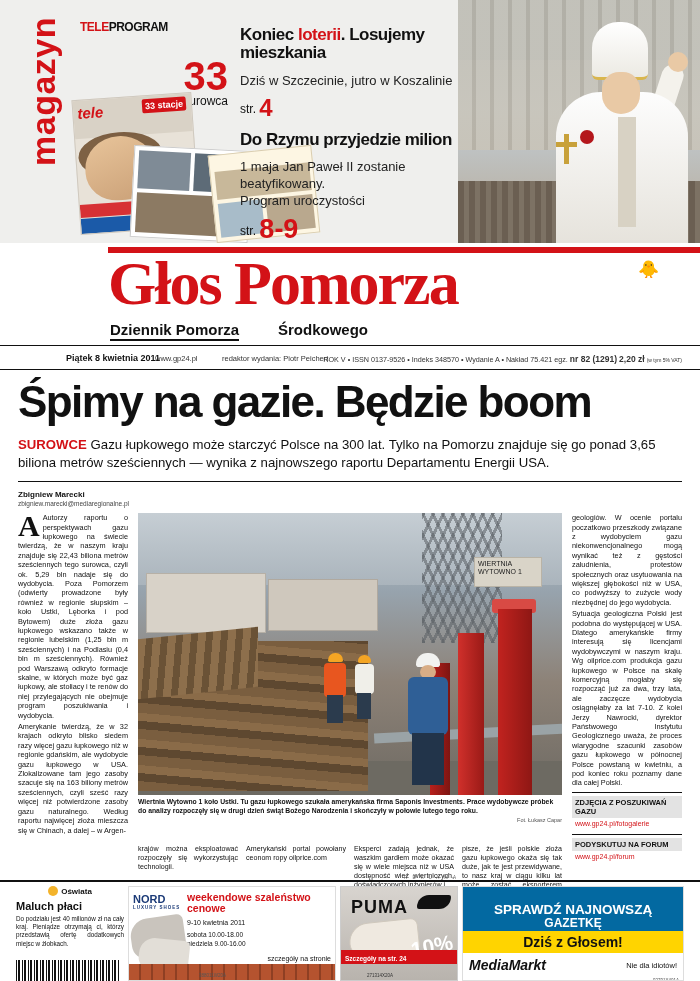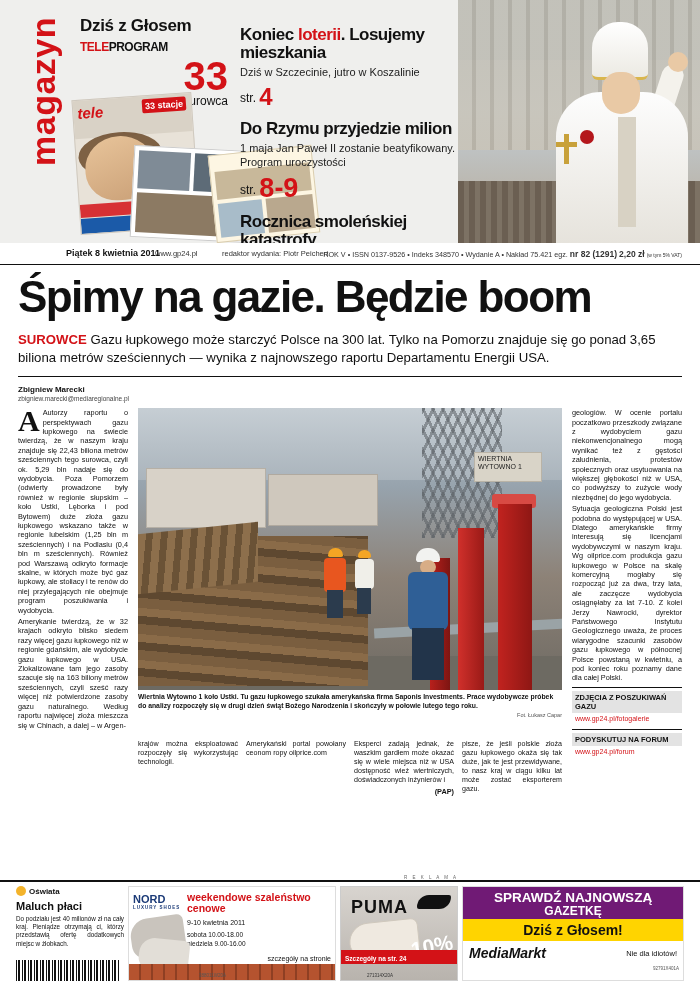--- a/index.html
+++ b/index.html
@@ -111,21 +111,21 @@
   .mag3 .b3 { position:absolute; left:52px; top:48px; width:47px; height:34px; background:#b9a88e;}
 
   .promo-text {
     position: absolute; left: 240px; top: 0;
     width: 218px; height: 243px;
     padding-top: 26px;
   }
   .pt-item { margin-bottom: 9px; position: relative; }
   .pt-title { font-size: 17px; font-weight: bold; letter-spacing: -0.5px; line-height: 1.05; color:#111;}
   .pt-title .red { color: #d31217; }
-  .pt-sub { font-size: 11px; color: #222; line-height: 1.3; margin-top: 3px;}
+  .pt-sub { font-size: 13px; color: #222; line-height: 1.3; margin-top: 11px;}
   .pt-str { font-size: 12px; color: #111; margin-top: 4px; }
   .pt-str b { font-size: 24px; color: #d31217; font-weight: bold; vertical-align: -3px;}
   .pt-str .big { font-size: 27px; }
 
   .promo-photo {
     position: absolute; left: 458px; top: 0;
     width: 242px; height: 243px;
     overflow: hidden;
     background: linear-gradient(180deg,#9fb4c4 0%, #c2cdd6 45%, #b6a894 100%);
   }
@@ -323,21 +323,21 @@
   }
   .rail-box .t { font-size:7.5px; font-weight:bold; color:#111; background:#e3e3e3; padding:2px 3px; }
   .rail-box .u { font-size:7px; color:#d31217; padding:2px 3px 3px 3px;}
 
   
   .bottom {
     position:absolute; left:0; top:880px; width:700px; height:101px;
     border-top:2px solid #111;
   }
   .bot-left { position:absolute; left:16px; top:4px; width:108px;}
-  .bot-left .hd { font-size:8px; font-weight:bold; color:#111; display:flex; align-items:center; gap:3px;}
+  .bot-left .hd { font-size:8px; font-weight:bold; color:#111; display:flex; align-items:center; gap:3px;justify-content:center;}
   .bot-left .sun { width:10px; height:10px; border-radius:50%; background:#f3b32b; display:inline-block;}
   .bot-left .tt { font-size:11px; font-weight:bold; margin-top:4px; color:#111;}
   .bot-left .bt { font-size:6.3px; line-height:1.3; margin-top:3px; text-align:justify;}
   .barcode {
     position:absolute; left:16px; top:78px; width:104px; height:22px;
     background: repeating-linear-gradient(90deg,#111 0 1px, #fff 1px 2px, #111 2px 4px, #fff 4px 6px);
   }
 
   .ad1 {
     position:absolute; left:128px; top:4px; width:208px; height:95px;
@@ -377,21 +377,21 @@
   }
   .ad2 .pct { position:absolute; right:4px; top:48px; font-size:21px; font-weight:bold; color:#fff; transform: rotate(-12deg);}
   .ad2 .bar { position:absolute; left:0; bottom:16px; width:100%; height:14px; background:#d31217;}
   .ad2 .det { position:absolute; left:4px; bottom:18px; font-size:6.5px; color:#fff; font-weight:bold;}
   .ad2 .code { position:absolute; left:26px; bottom:2px; font-size:4.5px; color:#333;}
 
   .ad3 {
     position:absolute; left:462px; top:4px; width:222px; height:95px;
     background:#fff; border:1px solid #ddd; overflow:hidden;
   }
-  .ad3 .top { background:#701a75; color:#fff; font-size:13.5px; font-weight:bold; text-align:center; padding:4px 2px 2px 2px; line-height:1.0;}
+  .ad3 .top { background:#0369a1; color:#fff; font-size:13.5px; font-weight:bold; text-align:center; padding:16px 2px 2px 2px; line-height:1.0;}
   .ad3 .top .l2 { font-size:12px; }
   .ad3 .mid { background:#ffd400; text-align:center; padding:4px 2px; }
   .ad3 .mid .m1 { font-size:14px; font-weight:bold; color:#111; line-height:1.05;}
   .ad3 .bot {
     position:relative; height:30px; background:#fff;
   }
   .ad3 .mm { position:absolute; left:6px; top:4px; font-size:14px; font-weight:bold; color:#111; font-style:italic;}
   .ad3 .slog { position:absolute; right:6px; top:8px; font-size:7.5px; color:#111;}
   .ad3 .code { position:absolute; right:4px; bottom:0px; font-size:4.5px; color:#555;}
   .reklama { position:absolute; left:404px; top:-7px; font-size:4.5px; letter-spacing:2px; color:#666;}
@@ -401,21 +401,20 @@
 
 <div class="page">
 
   <div class="promo">
     <div class="promo-left">
       <div class="magazyn">magazyn</div>
     </div>
 
     <div class="promo-mid">
       <div class="tele-head">
-        <div class="l1">Dziś z Głosem</div>
         <div class="l2"><b>TELE</b><span>PROGRAM</span></div>
       </div>
       <div class="tele-num">
         <div class="n">33</div>
         <div class="s">surowca</div>
       </div>
 
       <div class="mag-cover">
         <div class="mc-top">
           <span class="mc-logo">tele</span>
@@ -468,20 +467,28 @@
         <div class="sash"></div>
         <div class="cross"></div>
         <div class="cross2"></div>
         <div class="red"></div>
         <div class="mitre"></div>
         <div class="face"></div>
       </div>
     </div>
   </div>
 
+  <div class="masthead">
+    <div class="mh-redbar"></div>
+    <div class="mh-title">Głos Pomorza</div>
+    <div class="mh-gulls">🐥</div>
+    <div class="mh-sub1"><span class="l">Dziennik Pomorza</span></div>
+    <div class="mh-sub2">Środkowego</div>
+    <div class="mh-rule"></div>
+  </div>
 
   <div class="infobar">
     <div class="date">Piątek 8 kwietnia 2011</div>
     <div class="www">www.gp24.pl</div>
     <div class="ed">redaktor wydania: Piotr Peichert</div>
     <div class="right">
       <span>ROK V • ISSN 0137-9526 • Indeks 348570 • Wydanie A • Nakład 75.421 egz.</span>
       <b>nr 82 (1291)</b>
       <b>2,20 zł</b>
       <span class="tiny">(w tym 5% VAT)</span>

